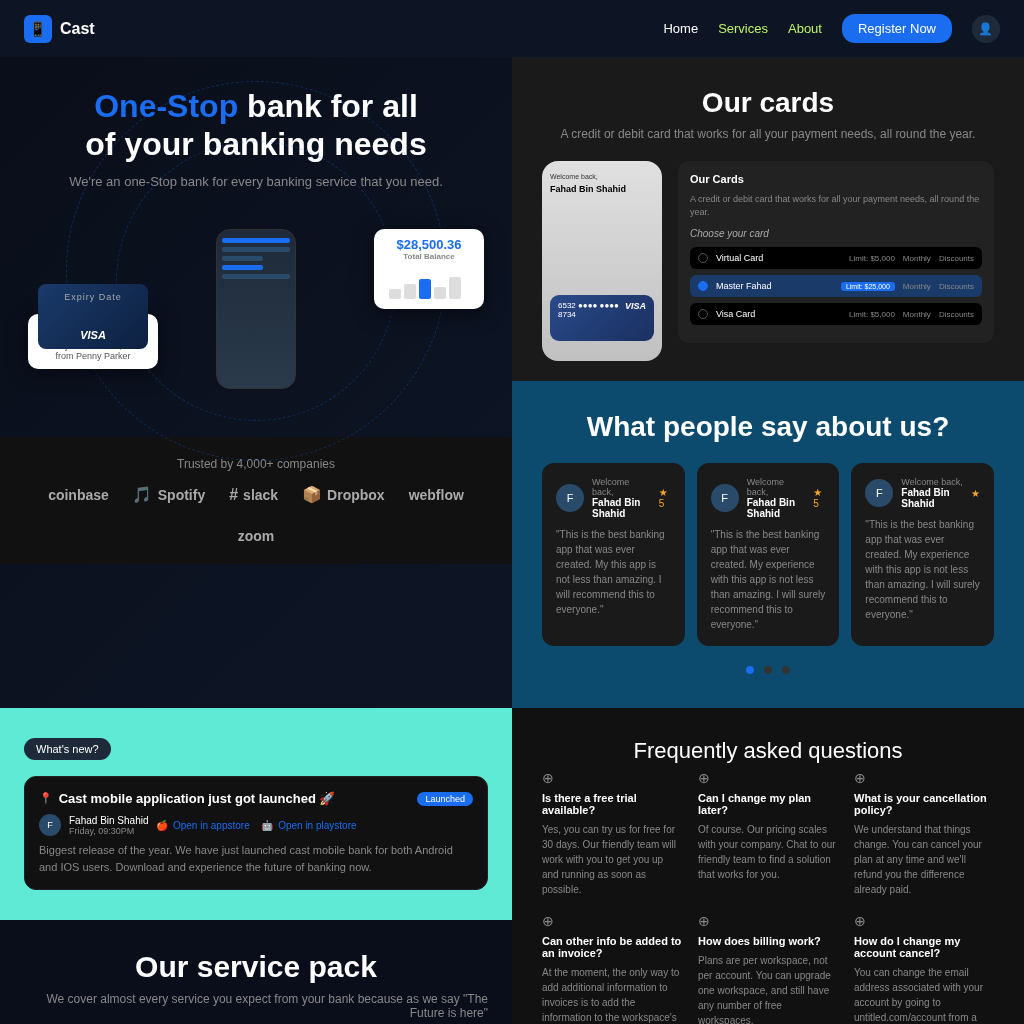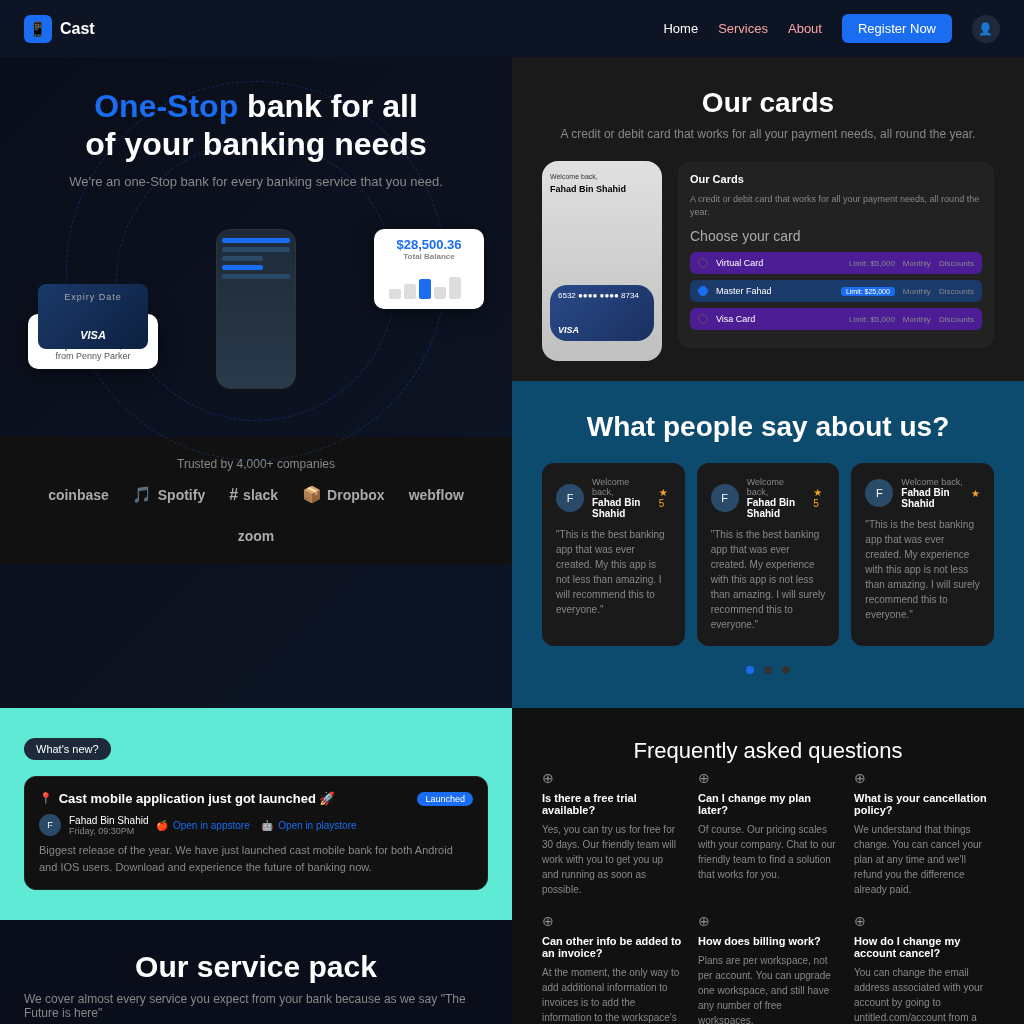--- a/index.html
+++ b/index.html
@@ -6,23 +6,23 @@
     body { background: #0a0e1a; color: #fff; font-family: -apple-system, BlinkMacSystemFont, 'Segoe UI', sans-serif; width: 1024px; overflow-x: hidden; }
     .col-left { width: 512px; background: linear-gradient(135deg, #0a0e1a 0%, #0d1525 100%); }
     .col-right { width: 512px; background: #1a1a1a; }
 
     
     .nav { display: flex; align-items: center; justify-content: space-between; padding: 14px 24px; background: #0d1525; }
     .nav-logo { display: flex; align-items: center; gap: 8px; }
     .nav-logo-icon { width: 28px; height: 28px; background: #1a6cf0; border-radius: 6px; display: flex; align-items: center; justify-content: center; font-size: 14px; }
     .nav-logo-text { font-size: 16px; font-weight: 600; color: #fff; }
     .nav-links { display: flex; align-items: center; gap: 20px; }
-    .nav-link { font-size: 13px; color: #fca5a5; text-decoration: none; cursor: pointer; }
+    .nav-link { font-size: 13px; color: #bef264; text-decoration: none; cursor: pointer; }
     .nav-link.active { color: #fff; }
-    .nav-btn { background: #1a6cf0; color: #fff; border: none; padding: 7px 16px; border-radius: 6px; font-size: 13px; cursor: pointer; }
+    .nav-btn { background: #1a6cf0; color: #fff; border: none; padding: 7px 16px; border-radius: 13px; font-size: 13px; cursor: pointer; }
     .nav-icon-btn { width: 28px; height: 28px; background: #1e2a3a; border-radius: 50%; display: flex; align-items: center; justify-content: center; font-size: 12px; cursor: pointer; }
 
     
     .hero { padding: 30px 8px 20px; text-align: center; position: relative; min-height: 380px; }
     .hero-title { font-size: 32px; font-weight: 700; line-height: 1.2; margin-bottom: 10px; }
     .hero-title .highlight { color: #1a6cf0; }
     .hero-subtitle { font-size: 13px; color: #888; margin-bottom: 20px; }
     .hero-visual { position: relative; height: 200px; display: flex; justify-content: center; align-items: center; }
     .phone-mockup { width: 80px; height: 160px; background: linear-gradient(180deg, #1e2a3a 0%, #2a3a4a 100%); border-radius: 14px; border: 1px solid #333; display: flex; flex-direction: column; overflow: hidden; position: relative; z-index: 5; }
     .phone-screen { padding: 8px 5px; flex: 1; }
@@ -44,27 +44,27 @@
 
     
     .cards-section-top { padding: 30px 30px 20px; background: #1a1a1a; }
     .section-title-lg { font-size: 28px; font-weight: 700; color: #fff; text-align: center; margin-bottom: 8px; }
     .section-subtitle { font-size: 12px; color: #888; text-align: center; margin-bottom: 20px; }
     .cards-demo { display: flex; gap: 16px; align-items: flex-start; }
     .card-phone { width: 120px; height: 200px; background: linear-gradient(180deg, #e0e0e0 0%, #c0c0c0 100%); border-radius: 16px; flex-shrink: 0; position: relative; overflow: hidden; }
     .card-phone-screen { padding: 12px 8px; }
     .card-phone-welcome { font-size: 7px; color: #333; margin-bottom: 4px; }
     .card-phone-name { font-size: 9px; font-weight: 700; color: #000; }
-    .card-visa-small { position: absolute; bottom: 20px; left: 8px; right: 8px; height: 56px; background: linear-gradient(135deg, #2a4a8a, #1a3060); border-radius: 17px; display: flex; flex-direction: column; justify-content: space-between; padding: 6px 8px; }
+    .card-visa-small { position: absolute; bottom: 20px; left: 8px; right: 8px; height: 46px; background: linear-gradient(135deg, #2a4a8a, #1a3060); border-radius: 9px; display: flex; flex-direction: row; justify-content: space-between; padding: 6px 8px; }
     .card-visa-label-small { font-size: 9px; font-weight: 700; color: #fff; font-style: italic; }
     .cards-list-panel { flex: 1; background: #222; border-radius: 12px; padding: 12px; }
     .cards-list-title { font-size: 11px; font-weight: 600; color: #fff; margin-bottom: 8px; }
     .cards-desc { font-size: 9px; color: #888; margin-bottom: 10px; line-height: 1.4; }
-    .choose-card-label { font-size: 14px; color: #aaa; margin-bottom: 8px; }
-    .card-option { display: flex; align-items: center; gap: 8px; padding: 6px 8px; border-radius: 6px; margin-bottom: 6px; background: #4c1d95; }
+    .choose-card-label { font-size: 10px; color: #aaa; margin-bottom: 8px; font-style: italic; }
+    .card-option { display: flex; align-items: center; gap: 8px; padding: 6px 8px; border-radius: 6px; margin-bottom: 6px; background: #000000; }
     .card-option.selected { background: #1a3a6a; }
     .card-option-dot { width: 10px; height: 10px; border-radius: 50%; border: 1px solid #555; flex-shrink: 0; }
     .card-option-dot.filled { background: #1a6cf0; border-color: #1a6cf0; }
     .card-option-name { font-size: 9px; color: #fff; flex: 1; }
     .card-option-tag { background: #1a6cf0; color: #fff; font-size: 7px; padding: 1px 5px; border-radius: 3px; }
     .card-option-limit { font-size: 8px; color: #888; }
     .card-option-monthly { font-size: 8px; color: #888; }
     .card-option-disc { font-size: 8px; color: #888; }
 
     
@@ -100,21 +100,21 @@
     .news-avatar { width: 22px; height: 22px; border-radius: 50%; background: #2a4a6a; display: flex; align-items: center; justify-content: center; font-size: 9px; flex-shrink: 0; }
     .news-author { font-size: 10px; color: #fff; }
     .news-date { font-size: 9px; color: #888; }
     .news-links { display: flex; gap: 12px; }
     .news-link { font-size: 10px; color: #1a6cf0; display: flex; align-items: center; gap: 4px; }
     .news-desc { font-size: 11px; color: #888; line-height: 1.5; }
 
     
     .service-section { background: #0a0e1a; padding: 30px 24px; }
     .service-title { font-size: 30px; font-weight: 700; color: #fff; text-align: center; margin-bottom: 8px; }
-    .service-subtitle { font-size: 12px; color: #888; text-align: left; margin-bottom: 24px; }
+    .service-subtitle { font-size: 12px; color: #888; text-align: right; margin-bottom: 24px; }
 
     
     .faq-section { background: #111; padding: 30px; }
     .faq-title { font-size: 22px; font-weight: 400; color: #fff; text-align: center; margin-bottom: 6px; }
     .faq-subtitle { font-size: 12px; color: #888; text-align: center; margin-bottom: 20px; }
     .faq-grid { display: grid; grid-template-columns: 1fr 1fr 1fr; gap: 16px; margin-bottom: 20px; }
     .faq-item { }
     .faq-icon { color: #888; font-size: 14px; margin-bottom: 6px; }
     .faq-q { font-size: 11px; font-weight: 600; color: #fff; margin-bottom: 6px; }
     .faq-a { font-size: 10px; color: #888; line-height: 1.5; }

